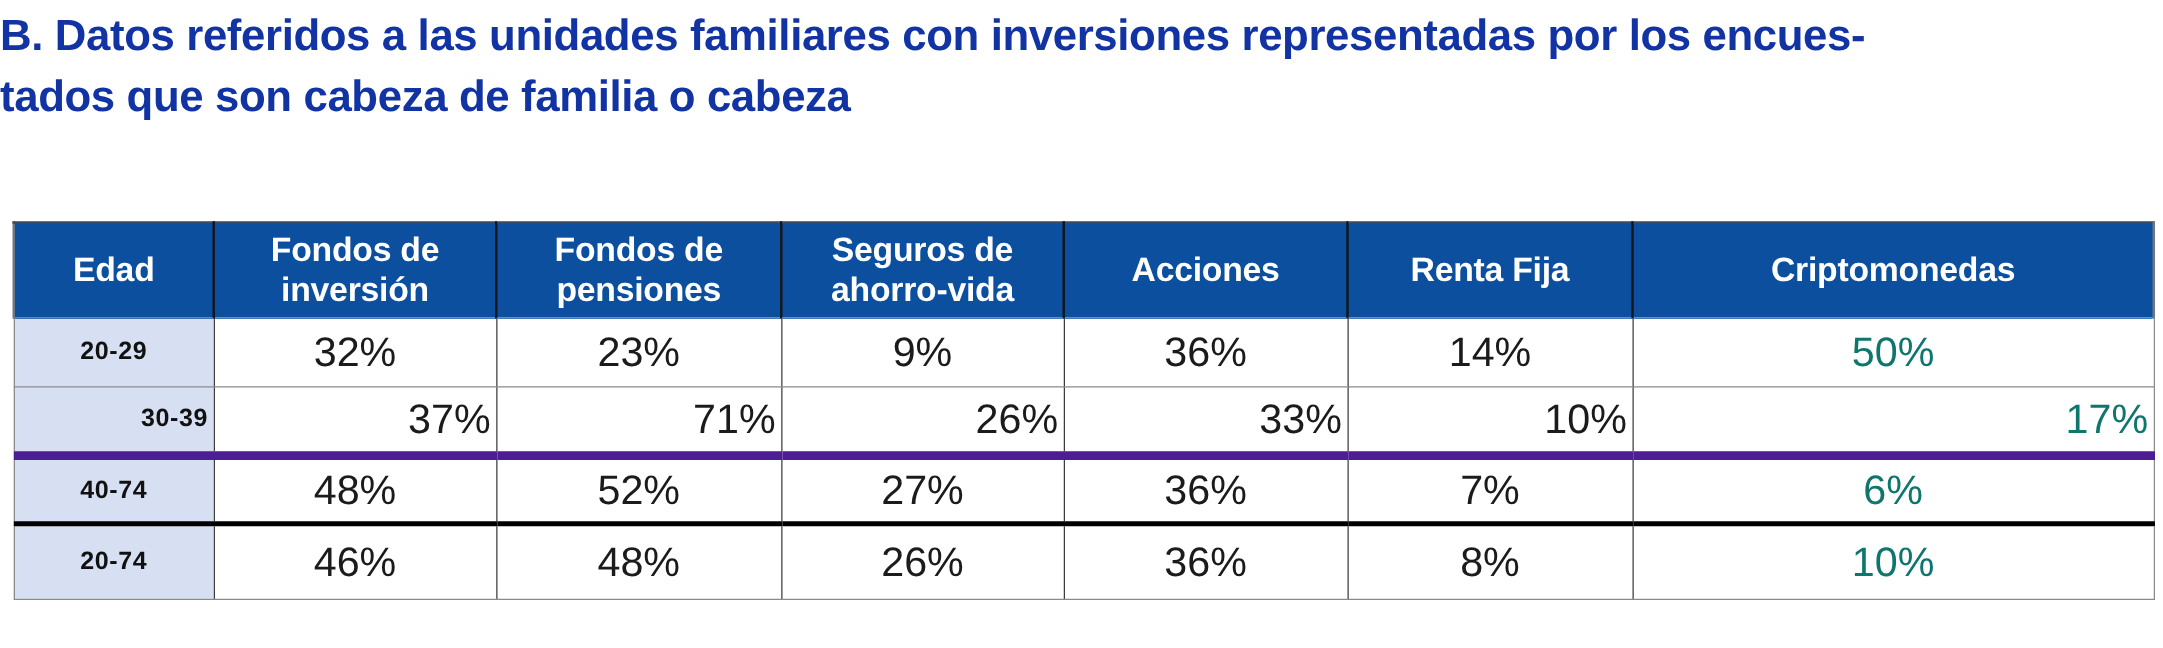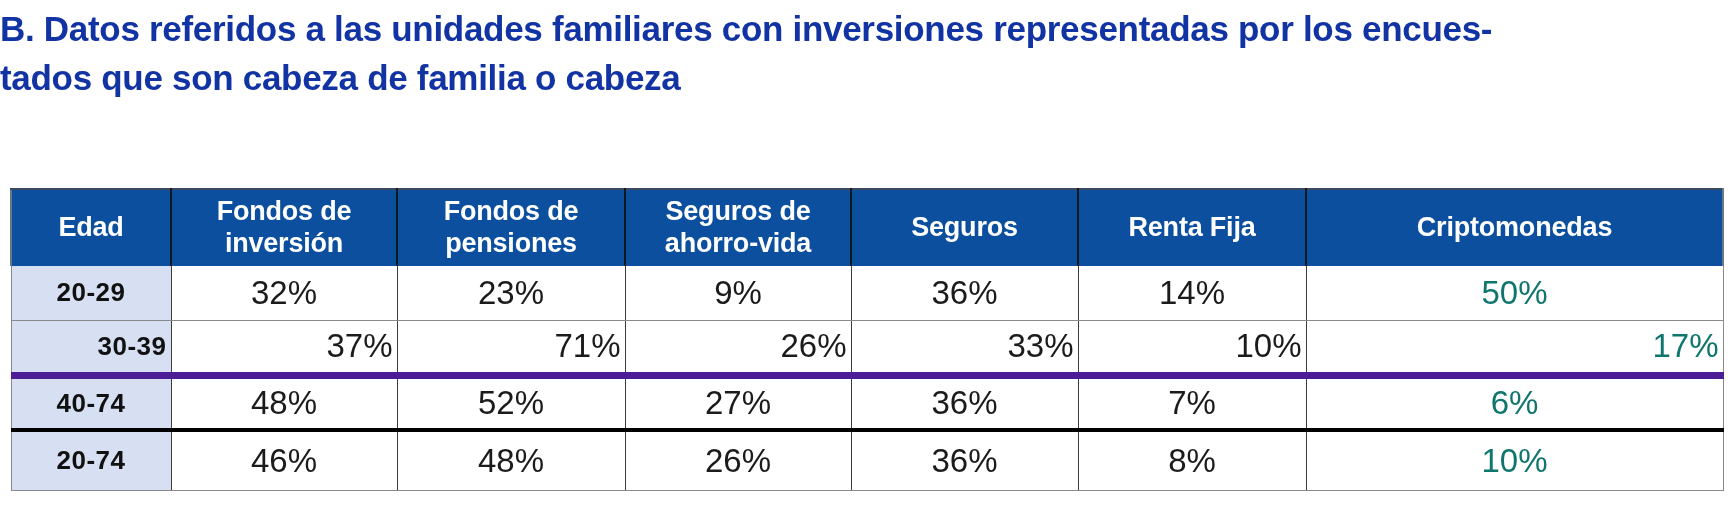--- a/index.html
+++ b/index.html
@@ -32,21 +32,21 @@
     font-size: 35px;
     line-height: 49px;
     letter-spacing: -0.3px;
     white-space: nowrap;
   }
 
   
   .table-wrap {
     position: absolute;
     left: 10px;
-    top: 188px;
+    top: 177px;
     width: 1712px;
   }
 
   table.data-table {
     border-collapse: collapse;
     table-layout: fixed;
     width: 1712px;
   }
 
   
@@ -92,21 +92,21 @@
     border-bottom: 1px solid #8a8a8a;
   }
   tbody td:first-child { border-left: 1px solid #8a8a8a; }
   tbody td:last-child  { border-right: 1px solid #8a8a8a; }
 
   
   tbody td.age-cell {
     background: #d6e0f2;
     color: #111111;
     font-weight: bold;
-    font-size: 26px;
+    font-size: 20px;
     letter-spacing: 0.5px;
   }
 
   
   tbody td.muted-cell {
     color: #0f766e;
   }
 
   
   tbody tr.total-row td {
@@ -150,21 +150,21 @@
           </th>
           <th>
             <span>Fondos de</span><br>
             <span>pensiones</span>
           </th>
           <th>
             <span>Seguros de</span><br>
             <span>ahorro-vida</span>
           </th>
           <th>
-            <span>Seguros</span>
+            <span>Acciones</span>
           </th>
           <th>
             <span>Renta Fija</span>
           </th>
           <th>
             <span>Criptomonedas</span>
           </th>
         </tr>
       </thead>
 

